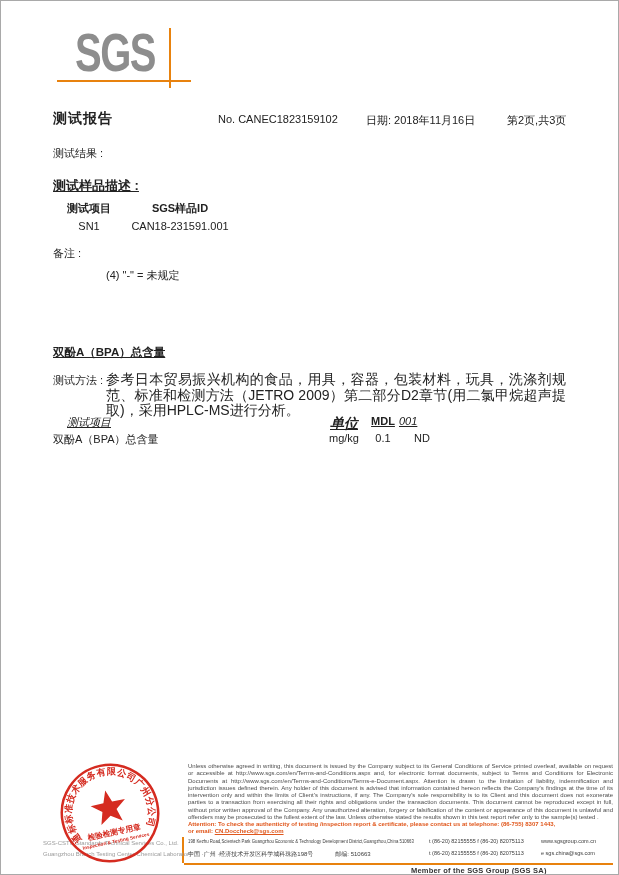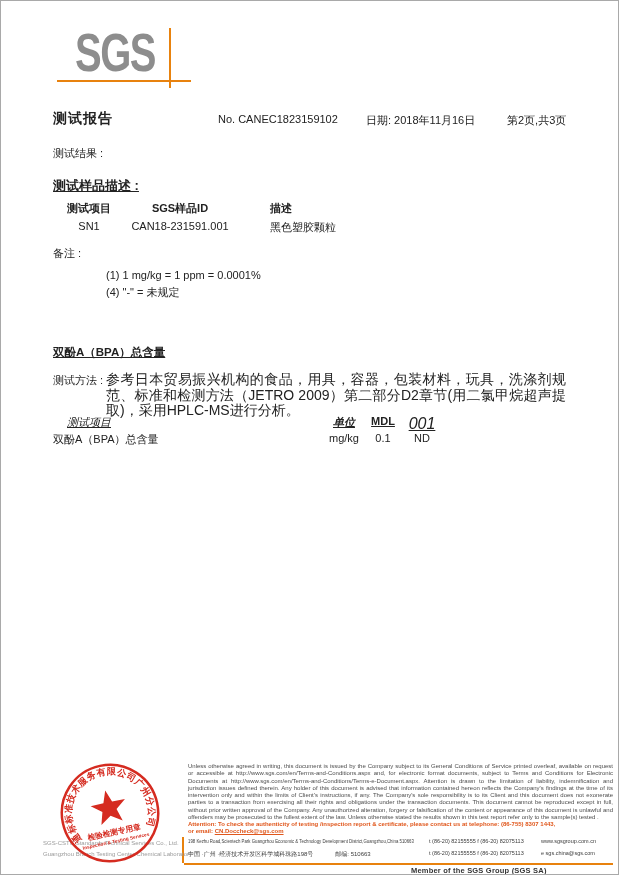--- a/index.html
+++ b/index.html
@@ -39,23 +39,23 @@
   .st-head { font-weight:bold; }
 
   .notes-label { left:52px; top:245px; font-size:11px; }
   .notes-list { left:105px; top:266px; font-size:11px; line-height:17px; list-style:none; }
 
   .bpa-heading { left:52px; top:344px; font-size:11.5px; font-weight:bold; text-decoration:underline; }
   .method-label { left:52px; top:372px; font-size:11px; }
   .method-text { left:105px; top:371px; width:460px; font-size:14px; line-height:15.5px; text-align:justify; }
 
   .rt-head-item { left:66px;  top:414px; font-size:11px; font-style:italic; text-decoration:underline; }
-  .rt-head-unit { left:318px; top:414px; width:50px; text-align:center; font-size:11px; font-style:italic; font-weight:bold; text-decoration:underline; }
+  .rt-head-unit { left:318px; top:414px; width:50px; text-align:center; font-size:14px; font-style:italic; font-weight:bold; text-decoration:underline; }
   .rt-head-mdl  { left:360px; top:414px; width:44px; text-align:center; font-size:11px; font-weight:bold; text-decoration:underline; }
-  .rt-head-001  { left:398px; top:414px; width:46px; text-align:center; font-size:16px; font-style:italic; text-decoration:underline; }
+  .rt-head-001  { left:398px; top:414px; width:46px; text-align:left; font-size:11px; font-style:italic; text-decoration:underline; }
   .rt-row-item  { left:52px;  top:431px; font-size:11px; }
   .rt-row-unit  { left:318px; top:431px; width:50px; text-align:center; font-size:11px; }
   .rt-row-mdl   { left:360px; top:431px; width:44px; text-align:center; font-size:11px; }
   .rt-row-val   { left:398px; top:431px; width:46px; text-align:center; font-size:11px; }
 
   
   .company-gray { left:42px; top:837px; font-size:6px; line-height:11px; color:#9b9b9b; z-index:1; }
   .stamp { left:56px; top:759px; width:106px; height:106px; transform:rotate(-12deg); z-index:2; }
   .footer-vsep { left:181px; top:836px; width:2px; height:26px; background:#e8820e; }
   .disclaimer {
@@ -92,32 +92,29 @@
   <div class="abs doc-date">日期: 2018年11月16日</div>
   <div class="abs page-info">第2页,共3页</div>
 
   <div class="abs results-label">测试结果 :</div>
 
   <div class="abs sample-heading">测试样品描述 :</div>
   <div class="abs sample-table">
     <div class="st-row st-head">
       <span class="st-c1">测试项目</span>
       <span class="st-c2">SGS样品ID</span>
-      <span class="st-c3">描述</span>
     </div>
     <div class="st-row">
       <span class="st-c1">SN1</span>
       <span class="st-c2">CAN18-231591.001</span>
-      <span class="st-c3">黑色塑胶颗粒</span>
     </div>
   </div>
 
   <div class="abs notes-label">备注 :</div>
   <ul class="abs notes-list">
-    <li>(1) 1 mg/kg = 1 ppm = 0.0001%</li>
     <li>(4) "-" = 未规定</li>
   </ul>
 
   <div class="abs bpa-heading">双酚A（BPA）总含量</div>
   <div class="abs method-label">测试方法 :</div>
   <div class="abs method-text">参考日本贸易振兴机构的食品，用具，容器，包装材料，玩具，洗涤剂规范、标准和检测方法（JETRO 2009）第二部分D2章节(用二氯甲烷超声提取)，采用HPLC-MS进行分析。</div>
 
   <div class="abs rt-head-item">测试项目</div>
   <div class="abs rt-head-unit">单位</div>
   <div class="abs rt-head-mdl">MDL</div>

